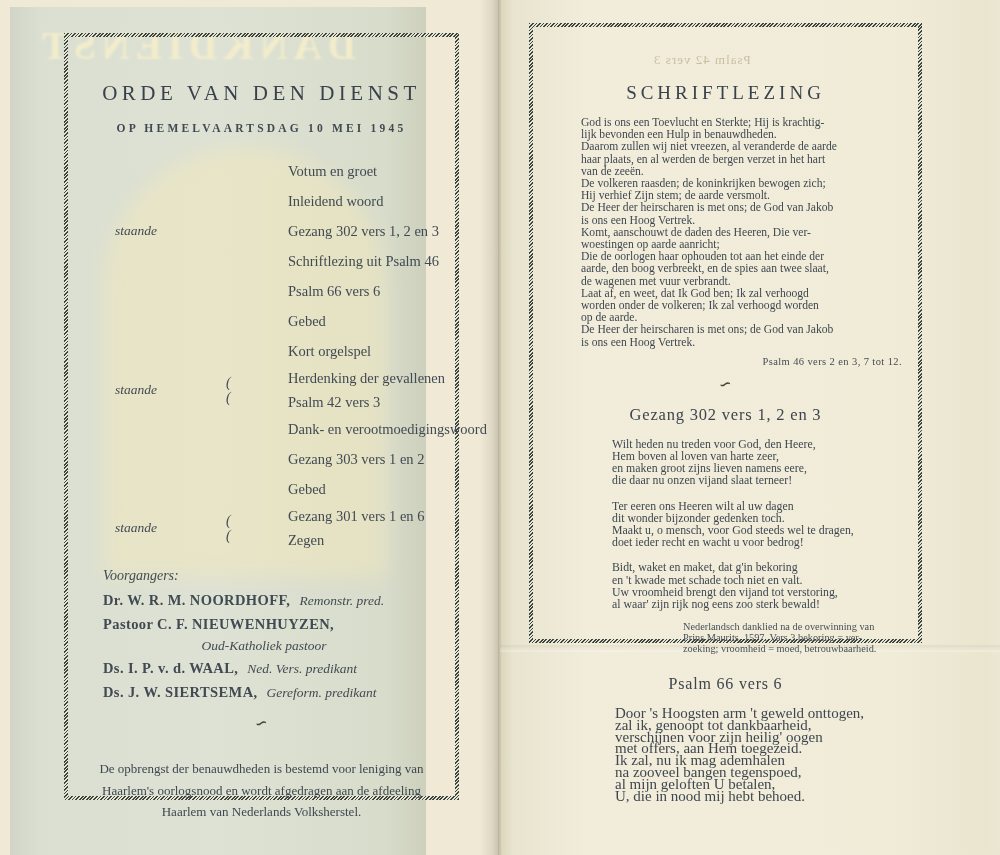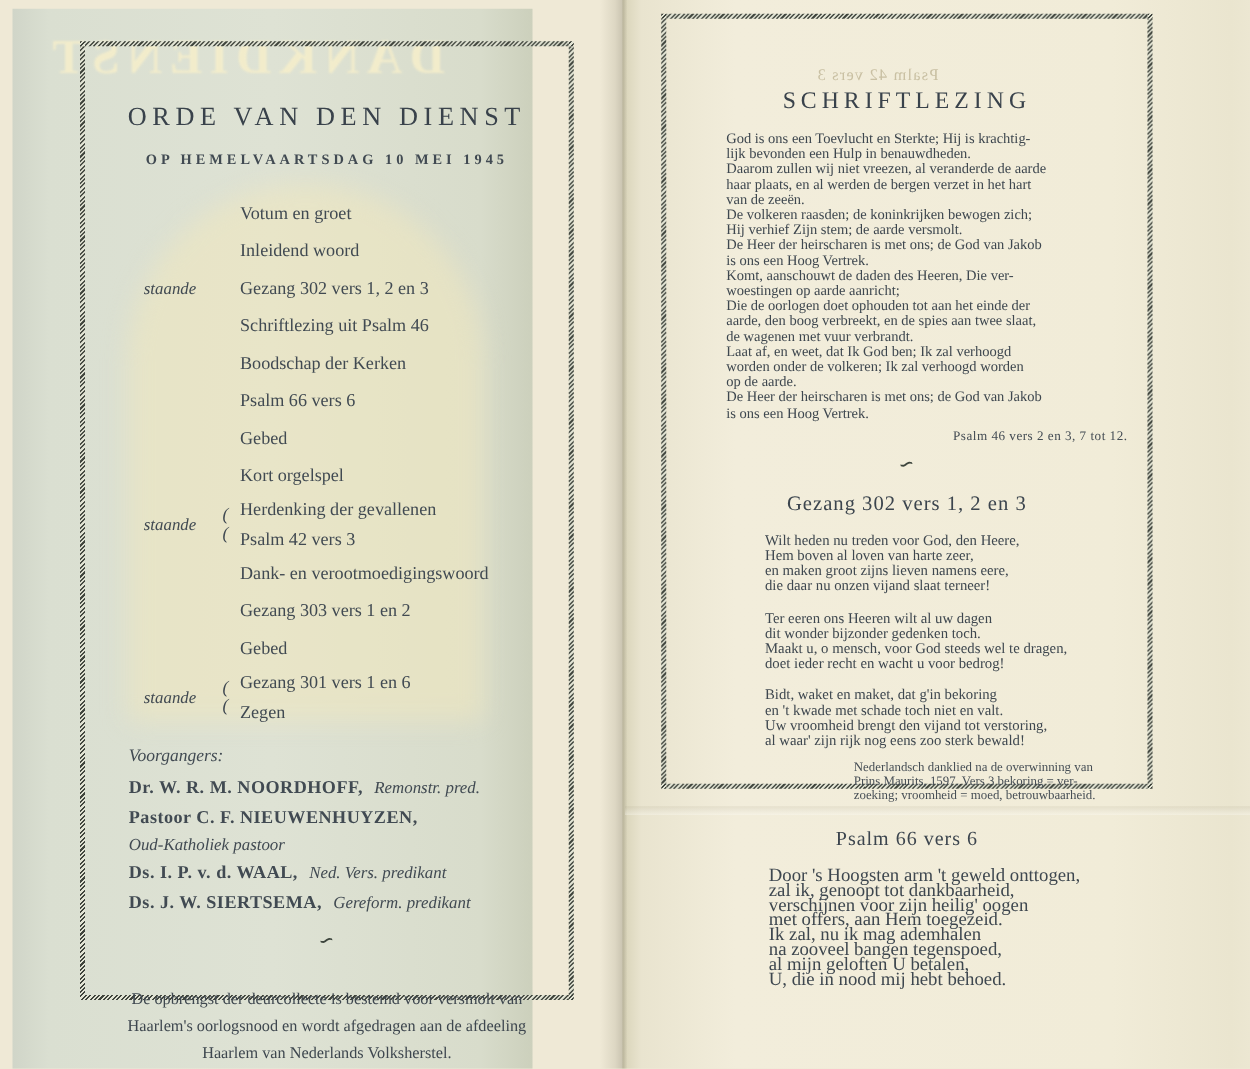--- a/index.html
+++ b/index.html
@@ -52,46 +52,46 @@
     z-index:1;
   }
   
   .frame{
     position:absolute;box-sizing:border-box;z-index:2;
     border:4px solid #454a41;
     border-image-source:repeating-linear-gradient(135deg,#3f443c 0,#3f443c 1.2px,#e3e5d5 1.2px,#e3e5d5 2.5px);
     border-image-slice:4;border-image-repeat:repeat;
   }
   .frame-left{left:54px;top:26px;width:395px;height:767px;}
-  .frame-right{left:31px;top:11px;width:393px;height:620px;}
+  .frame-right{left:31px;top:23px;width:393px;height:620px;}
   
   .left-title{
     margin:44px 0 0;text-align:center;
     font-size:21px;font-weight:normal;letter-spacing:4.5px;color:#39424b;
   }
   .left-subtitle{
     margin-top:16px;text-align:center;
     font-size:11.5px;font-weight:bold;letter-spacing:3.2px;color:#414a52;
   }
   .order-list{margin:22px 0 0 47px;}
-  .order-row{display:flex;align-items:center;min-height:24px;font-size:14.5px;}
+  .order-row{display:flex;align-items:center;min-height:24px;font-size:14.5px;gap:48px;}
   .order-label{width:63px;font-style:italic;font-size:13.5px;flex:none;}
   .order-brace{width:14px;flex:none;display:flex;flex-direction:column;align-items:flex-start;}
   .order-brace i{visibility:hidden;font-style:italic;font-size:14px;line-height:15px;}
   .order-brace.visible i{visibility:visible;}
   .order-lines{display:flex;flex-direction:column;}
   .order-line{line-height:24px;white-space:nowrap;}
   .order-line:empty{display:none;}
   .voorgangers{margin:12px 30px 0 35px;}
   .vg-heading{font-size:14px;line-height:24px;font-style:italic;}
   .vg-row{line-height:23px;white-space:nowrap;}
   .vg-name{font-weight:bold;font-size:14.5px;letter-spacing:.4px;}
   .vg-role{font-style:italic;font-size:13.5px;margin-left:9px;}
   .vg-row.role-block{white-space:normal;}
-  .vg-row.role-block .vg-role{display:block;text-align:left;margin-left:0;line-height:20px;}
+  .vg-row.role-block .vg-role{display:block;text-align:center;margin-left:0;line-height:20px;}
   .ornament{height:14px;text-align:center;color:#3c443c;}
   .ornament span{display:inline-block;transform:rotate(-18deg);font-weight:bold;font-size:15px;line-height:14px;}
   .ornament-left{margin-top:10px;}
   .footer-note{margin:30px 26px 0;text-align:center;font-size:13px;line-height:21.5px;color:#3e474f;}
   
   .right-title{
     margin:55px 0 0;text-align:center;
     font-size:19px;font-weight:normal;letter-spacing:4px;color:#39424b;
   }
   .scripture{margin:13px 12px 0 48px;font-size:11.6px;line-height:12.2px;color:#3e474f;}
@@ -163,31 +163,20 @@
           <span class="order-brace">
             <i>(</i>
             <i>(</i>
           </span>
           <span class="order-lines">
             <span class="order-line">Schriftlezing uit Psalm 46</span>
 
           </span>
         </div>
 
-        <div class="order-row">
-          <span class="order-label"></span>
-          <span class="order-brace">
-            <i>(</i>
-            <i>(</i>
-          </span>
-          <span class="order-lines">
-            <span class="order-line">Boodschap der Kerken</span>
-
-          </span>
-        </div>
 
         <div class="order-row">
           <span class="order-label"></span>
           <span class="order-brace">
             <i>(</i>
             <i>(</i>
           </span>
           <span class="order-lines">
             <span class="order-line">Psalm 66 vers 6</span>
 
@@ -298,21 +287,21 @@
           <div class="vg-row">
             <span class="vg-name">Ds. J. W. SIERTSEMA,</span><span class="vg-role">Gereform. predikant</span>
           </div>
         </div>
     </div>
 
     <div class="ornament ornament-left">
       <span>∽</span>
     </div>
 
-    <div class="footer-note">De opbrengst der deurcollecte is bestemd voor versmolt van Haarlem's oorlogsnood en wordt afgedragen aan de afdeeling Haarlem van Nederlands Volksherstel.</div>
+    <div class="footer-note">De opbrengst der benauwdheden is bestemd voor leniging van Haarlem's oorlogsnood en wordt afgedragen aan de afdeeling Haarlem van Nederlands Volksherstel.</div>
   </div>
 </div>
 
 <div class="sheet-right">
   <div class="ghost-line-right">Psalm 42 vers 3</div>
 
   <div class="frame frame-right">
     <h1 class="right-title">SCHRIFTLEZING</h1>
 
     <div class="scripture">
@@ -321,21 +310,21 @@
         <div class="s-line">lijk bevonden een Hulp in benauwdheden.</div>
         <div class="s-line">Daarom zullen wij niet vreezen, al veranderde de aarde</div>
         <div class="s-line">haar plaats, en al werden de bergen verzet in het hart</div>
         <div class="s-line">van de zeeën.</div>
         <div class="s-line">De volkeren raasden; de koninkrijken bewogen zich;</div>
         <div class="s-line">Hij verhief Zijn stem; de aarde versmolt.</div>
         <div class="s-line">De Heer der heirscharen is met ons; de God van Jakob</div>
         <div class="s-line">is ons een Hoog Vertrek.</div>
         <div class="s-line">Komt, aanschouwt de daden des Heeren, Die ver-</div>
         <div class="s-line">woestingen op aarde aanricht;</div>
-        <div class="s-line">Die de oorlogen doet ophouden tot aan het einde der</div>
+        <div class="s-line">Die de oorlogen haar ophouden tot aan het einde der</div>
         <div class="s-line">aarde, den boog verbreekt, en de spies aan twee slaat,</div>
         <div class="s-line">de wagenen met vuur verbrandt.</div>
         <div class="s-line">Laat af, en weet, dat Ik God ben; Ik zal verhoogd</div>
         <div class="s-line">worden onder de volkeren; Ik zal verhoogd worden</div>
         <div class="s-line">op de aarde.</div>
         <div class="s-line">De Heer der heirscharen is met ons; de God van Jakob</div>
         <div class="s-line">is ons een Hoog Vertrek.</div>
       </div>
 
     <div class="scripture-ref">Psalm 46 vers 2 en 3, 7 tot 12.</div>

